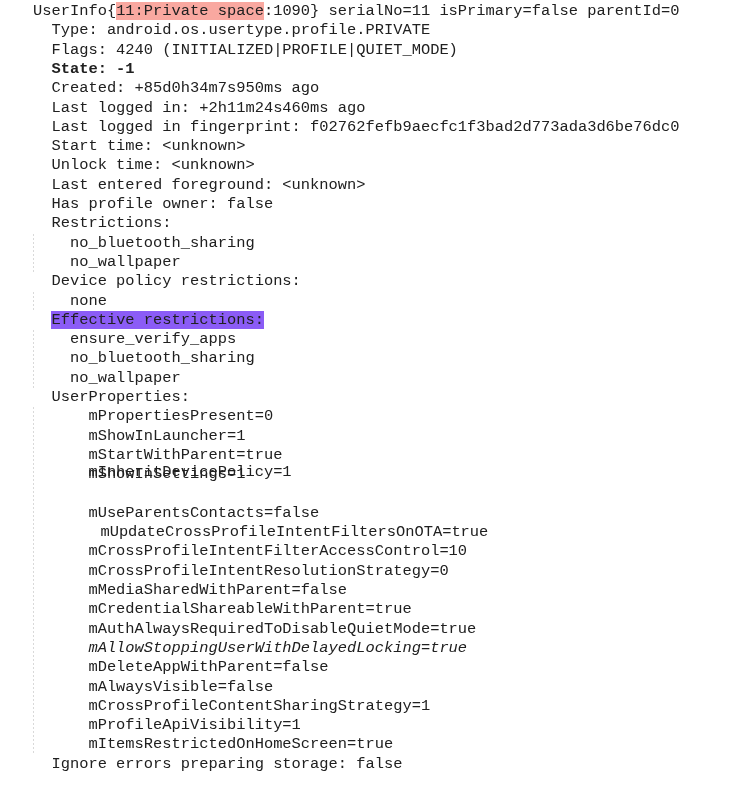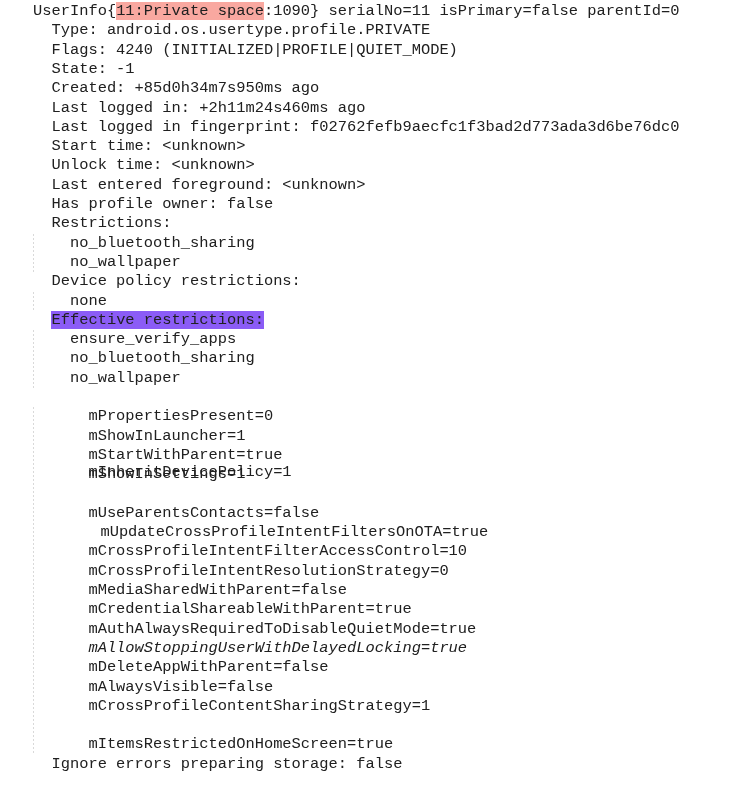--- a/index.html
+++ b/index.html
@@ -61,48 +61,50 @@
 <body>
 
 <div id="dump" style="background: rgb(255, 255, 255);">
     <div class="indent-guide" style="top: 233.6px; height: 38.6px;"></div>
     <div class="indent-guide" style="top: 291.5px; height: 19.3px;"></div>
     <div class="indent-guide" style="top: 330.1px; height: 57.9px;"></div>
     <div class="indent-guide" style="top: 407.3px; height: 347.4px;"></div>
     <div class="code-line" style="position: absolute; left: 0px; top: 2px; color: rgb(32, 32, 32);"><span class="seg">UserInfo{</span><span class="seg hl" style="background: rgb(249, 168, 160);">11:Private space</span><span class="seg">:1090} serialNo=11 isPrimary=false parentId=0</span></div>
     <div class="code-line" style="position: absolute; left: 0px; top: 21.3px; color: rgb(32, 32, 32);"><span class="seg">  Type: android.os.usertype.profile.PRIVATE</span></div>
     <div class="code-line" style="position: absolute; left: 0px; top: 40.6px; color: rgb(32, 32, 32);"><span class="seg">  Flags: 4240 (INITIALIZED|PROFILE|QUIET_MODE)</span></div>
-    <div class="code-line" style="position: absolute; left: 0px; top: 59.9px; color: rgb(32, 32, 32);"><span class="seg">  State: -1</span></div>
+    <div class="code-line" style="position: absolute; left: 0px; top: 59.9px; color: rgb(32, 32, 32); font-weight: bold;"><span class="seg">  State: -1</span></div>
     <div class="code-line" style="position: absolute; left: 0px; top: 79.2px; color: rgb(32, 32, 32);"><span class="seg">  Created: +85d0h34m7s950ms ago</span></div>
     <div class="code-line" style="position: absolute; left: 0px; top: 98.5px; color: rgb(32, 32, 32);"><span class="seg">  Last logged in: +2h11m24s460ms ago</span></div>
     <div class="code-line" style="position: absolute; left: 0px; top: 117.8px; color: rgb(32, 32, 32);"><span class="seg">  Last logged in fingerprint: f02762fefb9aecfc1f3bad2d773ada3d6be76dc0</span></div>
     <div class="code-line" style="position: absolute; left: 0px; top: 137.1px; color: rgb(32, 32, 32);"><span class="seg">  Start time: &lt;unknown&gt;</span></div>
     <div class="code-line" style="position: absolute; left: 0px; top: 156.4px; color: rgb(32, 32, 32);"><span class="seg">  Unlock time: &lt;unknown&gt;</span></div>
     <div class="code-line" style="position: absolute; left: 0px; top: 175.7px; color: rgb(32, 32, 32);"><span class="seg">  Last entered foreground: &lt;unknown&gt;</span></div>
     <div class="code-line" style="position: absolute; left: 0px; top: 195px; color: rgb(32, 32, 32);"><span class="seg">  Has profile owner: false</span></div>
     <div class="code-line" style="position: absolute; left: 0px; top: 214.3px; color: rgb(32, 32, 32);"><span class="seg">  Restrictions:</span></div>
     <div class="code-line" style="position: absolute; left: 0px; top: 233.6px; color: rgb(32, 32, 32);"><span class="seg">    no_bluetooth_sharing</span></div>
     <div class="code-line" style="position: absolute; left: 0px; top: 252.9px; color: rgb(32, 32, 32);"><span class="seg">    no_wallpaper</span></div>
     <div class="code-line" style="position: absolute; left: 0px; top: 272.2px; color: rgb(32, 32, 32);"><span class="seg">  Device policy restrictions:</span></div>
     <div class="code-line" style="position: absolute; left: 0px; top: 291.5px; color: rgb(32, 32, 32);"><span class="seg">    none</span></div>
     <div class="code-line" style="position: absolute; left: 0px; top: 310.8px; color: rgb(32, 32, 32);"><span class="seg">  </span><span class="seg hl" style="background: #8b5cf6;">Effective restrictions:</span></div>
     <div class="code-line" style="position: absolute; left: 0px; top: 330.1px; color: rgb(32, 32, 32);"><span class="seg">    ensure_verify_apps</span></div>
     <div class="code-line" style="position: absolute; left: 0px; top: 349.4px; color: rgb(32, 32, 32);"><span class="seg">    no_bluetooth_sharing</span></div>
     <div class="code-line" style="position: absolute; left: 0px; top: 368.7px; color: rgb(32, 32, 32);"><span class="seg">    no_wallpaper</span></div>
+    <div class="code-line" style="position: absolute; left: 0px; top: 388px; color: rgb(32, 32, 32);"><span class="seg">  UserProperties:</span></div>
     <div class="code-line" style="position: absolute; left: 0px; top: 407.3px; color: rgb(32, 32, 32);"><span class="seg">      mPropertiesPresent=0</span></div>
     <div class="code-line" style="position: absolute; left: 0px; top: 426.6px; color: rgb(32, 32, 32);"><span class="seg">      mShowInLauncher=1</span></div>
     <div class="code-line" style="position: absolute; left: 0px; top: 445.9px; color: rgb(32, 32, 32);"><span class="seg">      mStartWithParent=true</span></div>
     <div class="code-line" style="position: absolute; left: 0px; top: 465.2px; color: rgb(32, 32, 32);"><span class="seg">      mShowInSettings=1</span></div>
     <div class="code-line" style="position: absolute; left: 0px; top: 463px; color: rgb(32, 32, 32);"><span class="seg">      mInheritDevicePolicy=1</span></div>
     <div class="code-line" style="position: absolute; left: 0px; top: 503.8px; color: rgb(32, 32, 32);"><span class="seg">      mUseParentsContacts=false</span></div>
     <div class="code-line" style="position: absolute; left: 0px; top: 523.1px; color: rgb(32, 32, 32); margin-left: 12px;"><span class="seg">      mUpdateCrossProfileIntentFiltersOnOTA=true</span></div>
     <div class="code-line" style="position: absolute; left: 0px; top: 542.4px; color: rgb(32, 32, 32);"><span class="seg">      mCrossProfileIntentFilterAccessControl=10</span></div>
     <div class="code-line" style="position: absolute; left: 0px; top: 561.7px; color: rgb(32, 32, 32);"><span class="seg">      mCrossProfileIntentResolutionStrategy=0</span></div>
     <div class="code-line" style="position: absolute; left: 0px; top: 581px; color: rgb(32, 32, 32);"><span class="seg">      mMediaSharedWithParent=false</span></div>
     <div class="code-line" style="position: absolute; left: 0px; top: 600.3px; color: rgb(32, 32, 32);"><span class="seg">      mCredentialShareableWithParent=true</span></div>
     <div class="code-line" style="position: absolute; left: 0px; top: 619.6px; color: rgb(32, 32, 32);"><span class="seg">      mAuthAlwaysRequiredToDisableQuietMode=true</span></div>
     <div class="code-line" style="position: absolute; left: 0px; top: 638.9px; color: rgb(32, 32, 32); font-style: italic;"><span class="seg">      mAllowStoppingUserWithDelayedLocking=true</span></div>
     <div class="code-line" style="position: absolute; left: 0px; top: 658.2px; color: rgb(32, 32, 32);"><span class="seg">      mDeleteAppWithParent=false</span></div>
     <div class="code-line" style="position: absolute; left: 0px; top: 677.5px; color: rgb(32, 32, 32);"><span class="seg">      mAlwaysVisible=false</span></div>
     <div class="code-line" style="position: absolute; left: 0px; top: 696.8px; color: rgb(32, 32, 32);"><span class="seg">      mCrossProfileContentSharingStrategy=1</span></div>
+    <div class="code-line" style="position: absolute; left: 0px; top: 716.1px; color: rgb(32, 32, 32);"><span class="seg">      mProfileApiVisibility=1</span></div>
     <div class="code-line" style="position: absolute; left: 0px; top: 735.4px; color: rgb(32, 32, 32);"><span class="seg">      mItemsRestrictedOnHomeScreen=true</span></div>
     <div class="code-line" style="position: absolute; left: 0px; top: 754.7px; color: rgb(32, 32, 32);"><span class="seg">  Ignore errors preparing storage: false</span></div>
   </div>
 
 </body></html>

